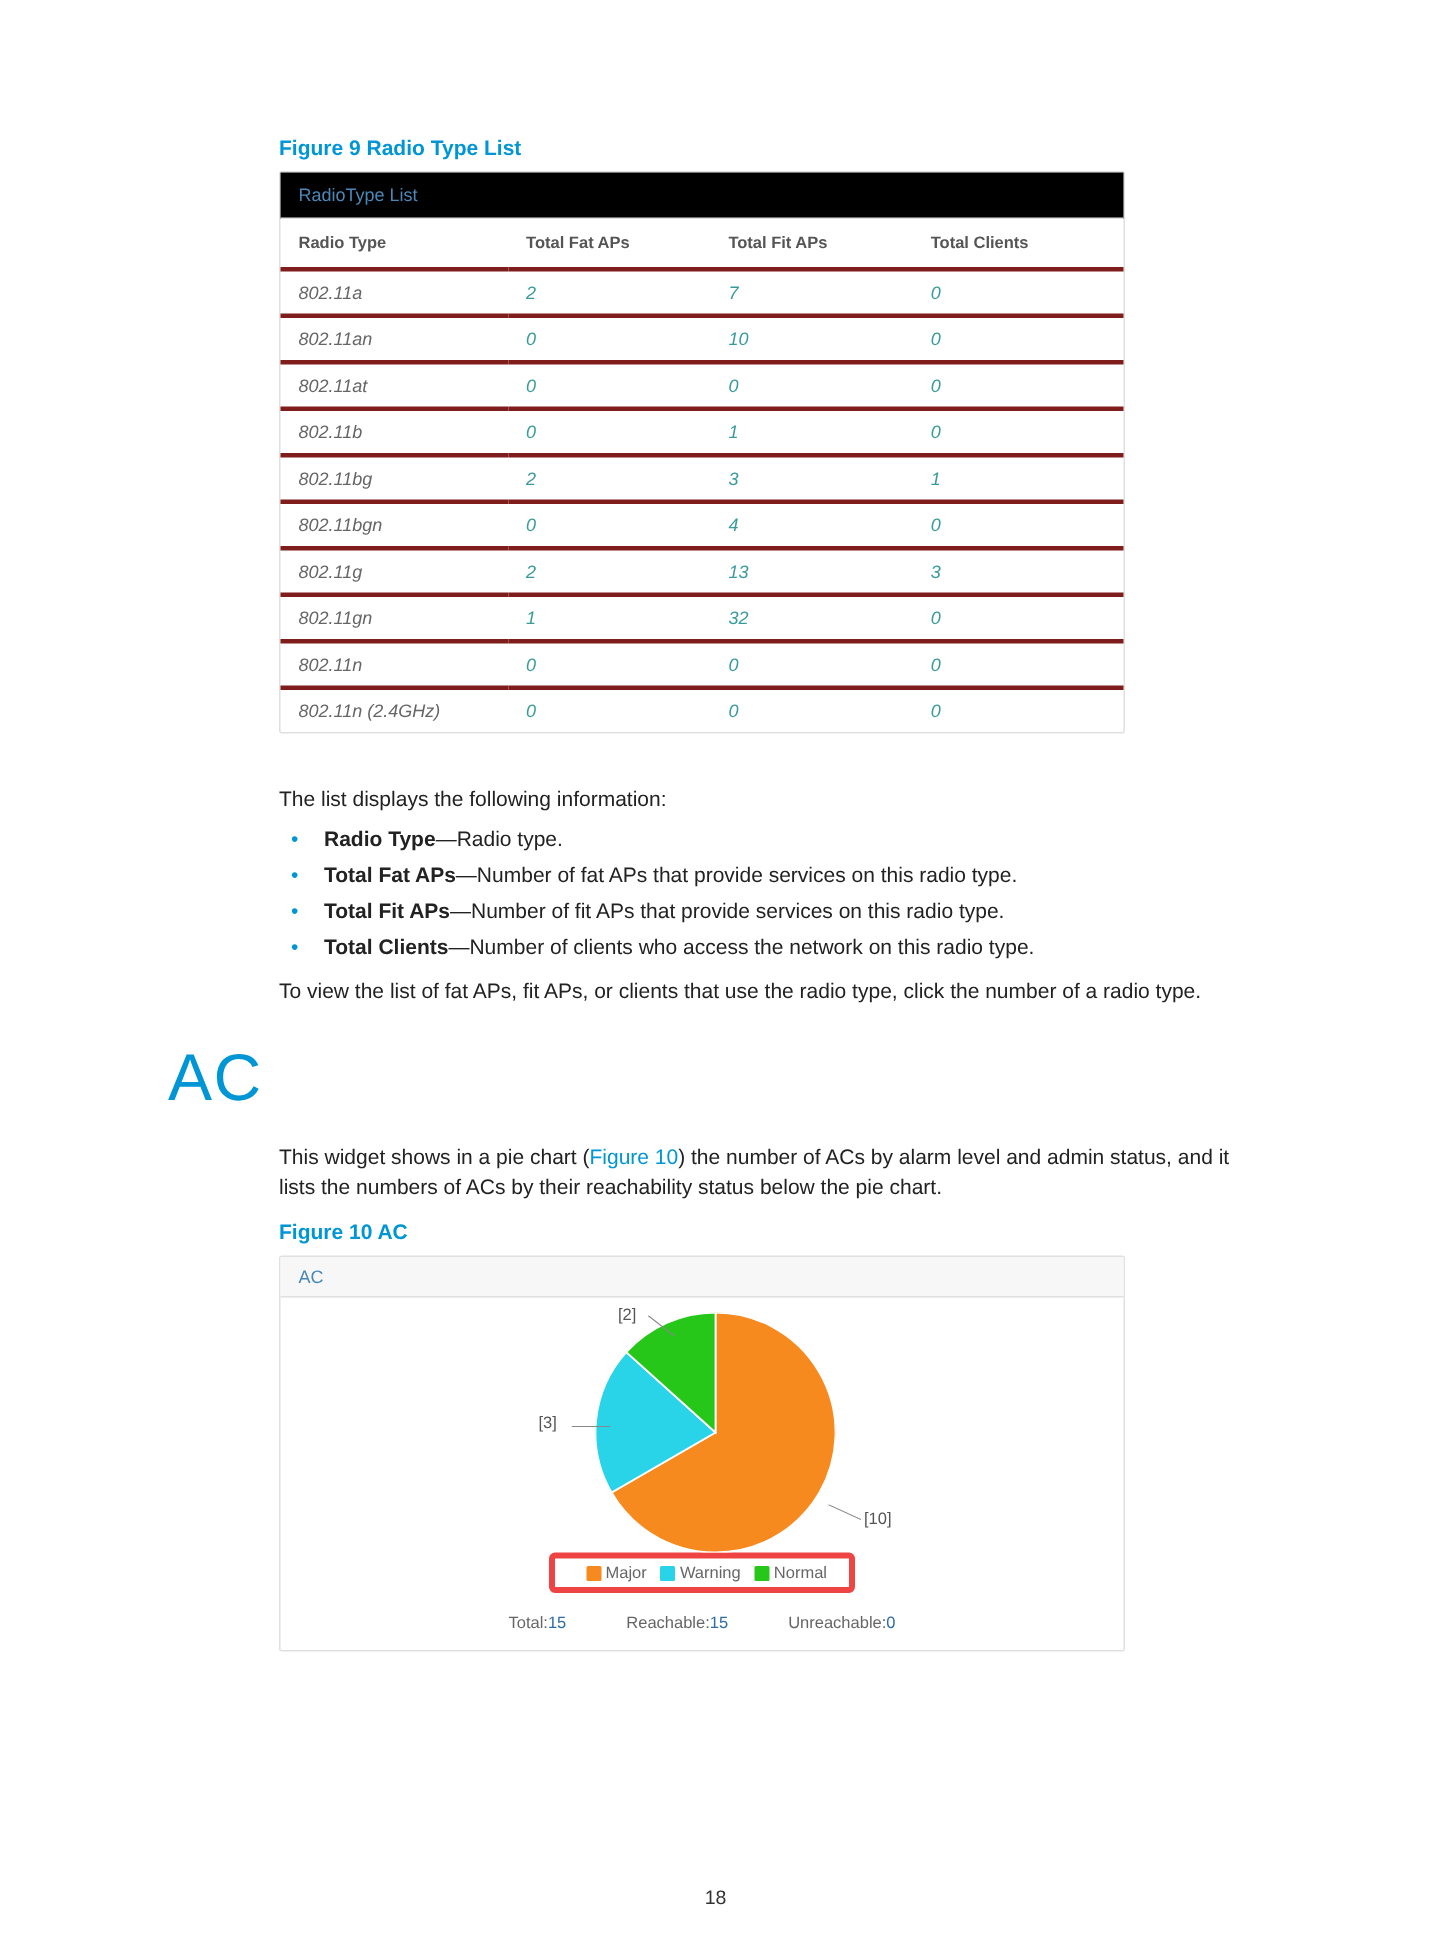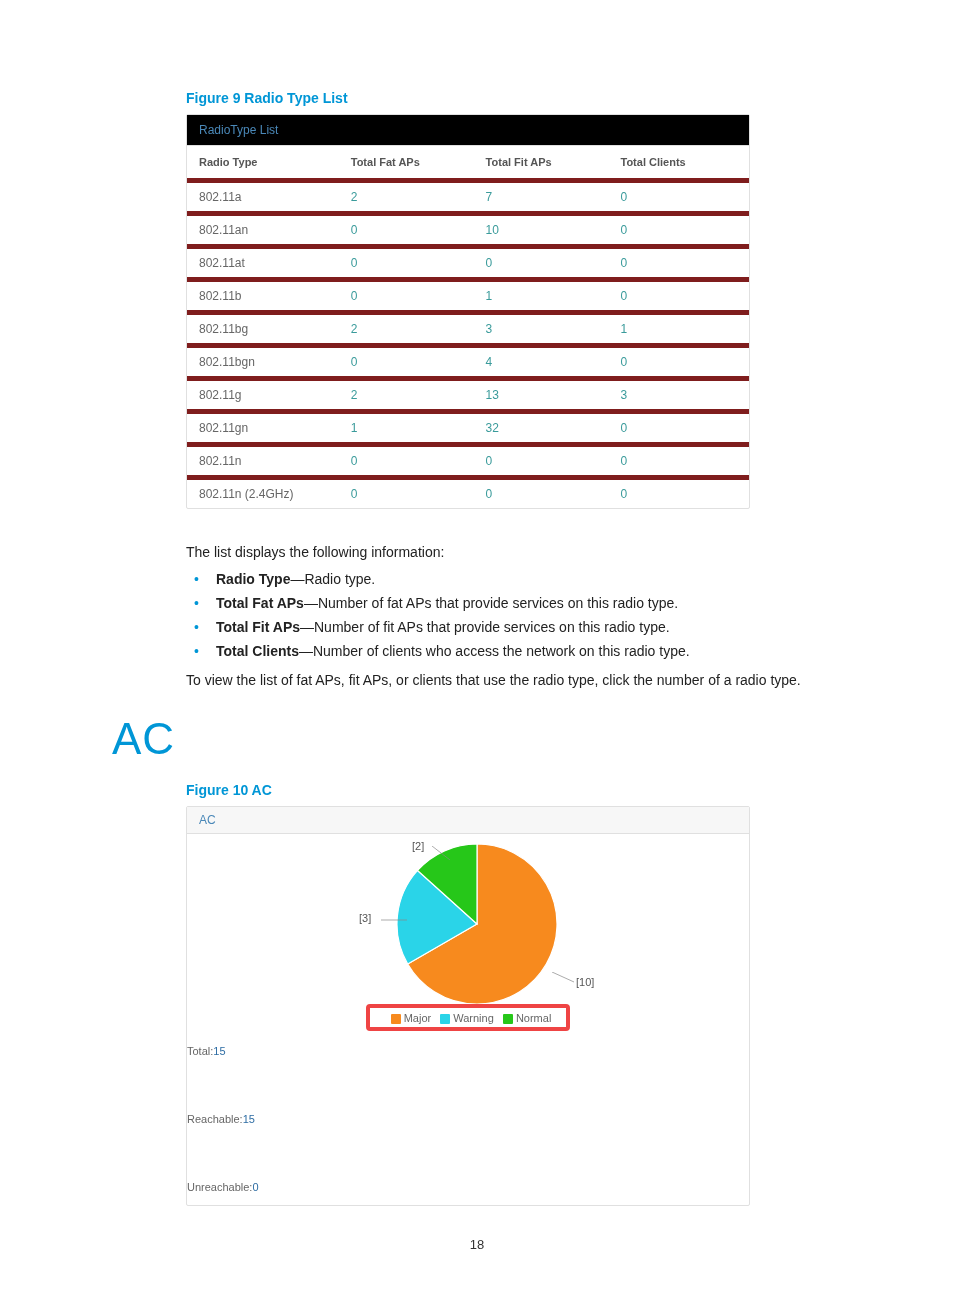--- a/index.html
+++ b/index.html
@@ -46,22 +46,23 @@
   table.radio th {
     text-align: left;
     font-weight: bold;
     color: #555;
     font-size: 11px;
     padding: 10px 12px;
     border-bottom: 1px solid #e7e7e7;
   }
   table.radio td {
     padding: 7px 12px;
-    border-top: 5px solid #7f1d1d;
+    border-top: 3px solid #7f1d1d;
     font-size: 12px;
+    font-style: italic;
   }
   table.radio td.rt { color: #666; width: 27%; }
   table.radio td.num { color: #3a9b9b; width: 24%; }
   table.radio th:nth-child(1){width:27%}
   table.radio th:nth-child(2){width:24%}
   table.radio th:nth-child(3){width:24%}
   table.radio th:nth-child(4){width:25%}
 
   
   .body-text {
@@ -148,31 +149,30 @@
     margin-left: 6px;
     vertical-align: middle;
     border-radius: 1px;
   }
   .swatch.major { background: #f78a1e; }
   .swatch.warn  { background: #2ad4e8; }
   .swatch.norm  { background: #26c719; }
   .ac-stats {
     display: flex;
     justify-content: center;
-    gap: 56px;
+    gap: 40px;
     margin-top: 14px;
     font-size: 11px;
     color: #666;
-    flex-direction: column;
   }
   .ac-stats .stat-val { color: #2e6da4; }
 
   .page-number {
     position: absolute;
-    bottom: 44px;
+    bottom: 24px;
     left: 0;
     width: 100%;
     text-align: center;
     font-size: 13px;
     color: #333;
   }
 </style>
 </head>
 <body>
 
@@ -264,20 +264,25 @@
       <li><span class="bold">Total Fat APs</span><span>—Number of fat APs that provide services on this radio type.</span></li>
       <li><span class="bold">Total Fit APs</span><span>—Number of fit APs that provide services on this radio type.</span></li>
       <li><span class="bold">Total Clients</span><span>—Number of clients who access the network on this radio type.</span></li>
     </ul>
   <div class="body-text" style="margin-top:4px;">
     <p>To view the list of fat APs, fit APs, or clients that use the radio type, click the number of a radio type.</p>
   </div>
 
   <h1 class="section">AC</h1>
 
+  <div class="body-text" style="margin-top:0;">
+    <p>
+      <span>This widget shows in a pie chart (</span><span class="linklike">Figure 10</span><span>) the number of ACs by alarm level and admin status, and it lists the numbers of ACs by their reachability status below the pie chart.</span>
+    </p>
+  </div>
 
   <div class="figure-caption" style="margin-top:12px;">Figure 10 AC</div>
 
   <div class="ac-panel">
     <div class="ac-header">AC</div>
 
     <div class="ac-chart-wrap">
 
       <svg id="pie-svg" width="160" height="160" viewBox="-1 -1 2 2" style="position:absolute; left:210px; top:10px; transform:rotate(-90deg);">
           <path d="M 0 0 L 1 0 A 1 1 0 1 1 -0.5000000000000004 -0.8660254037844384 Z" fill="#f78a1e" stroke="#fff" stroke-width="0.015"></path>

